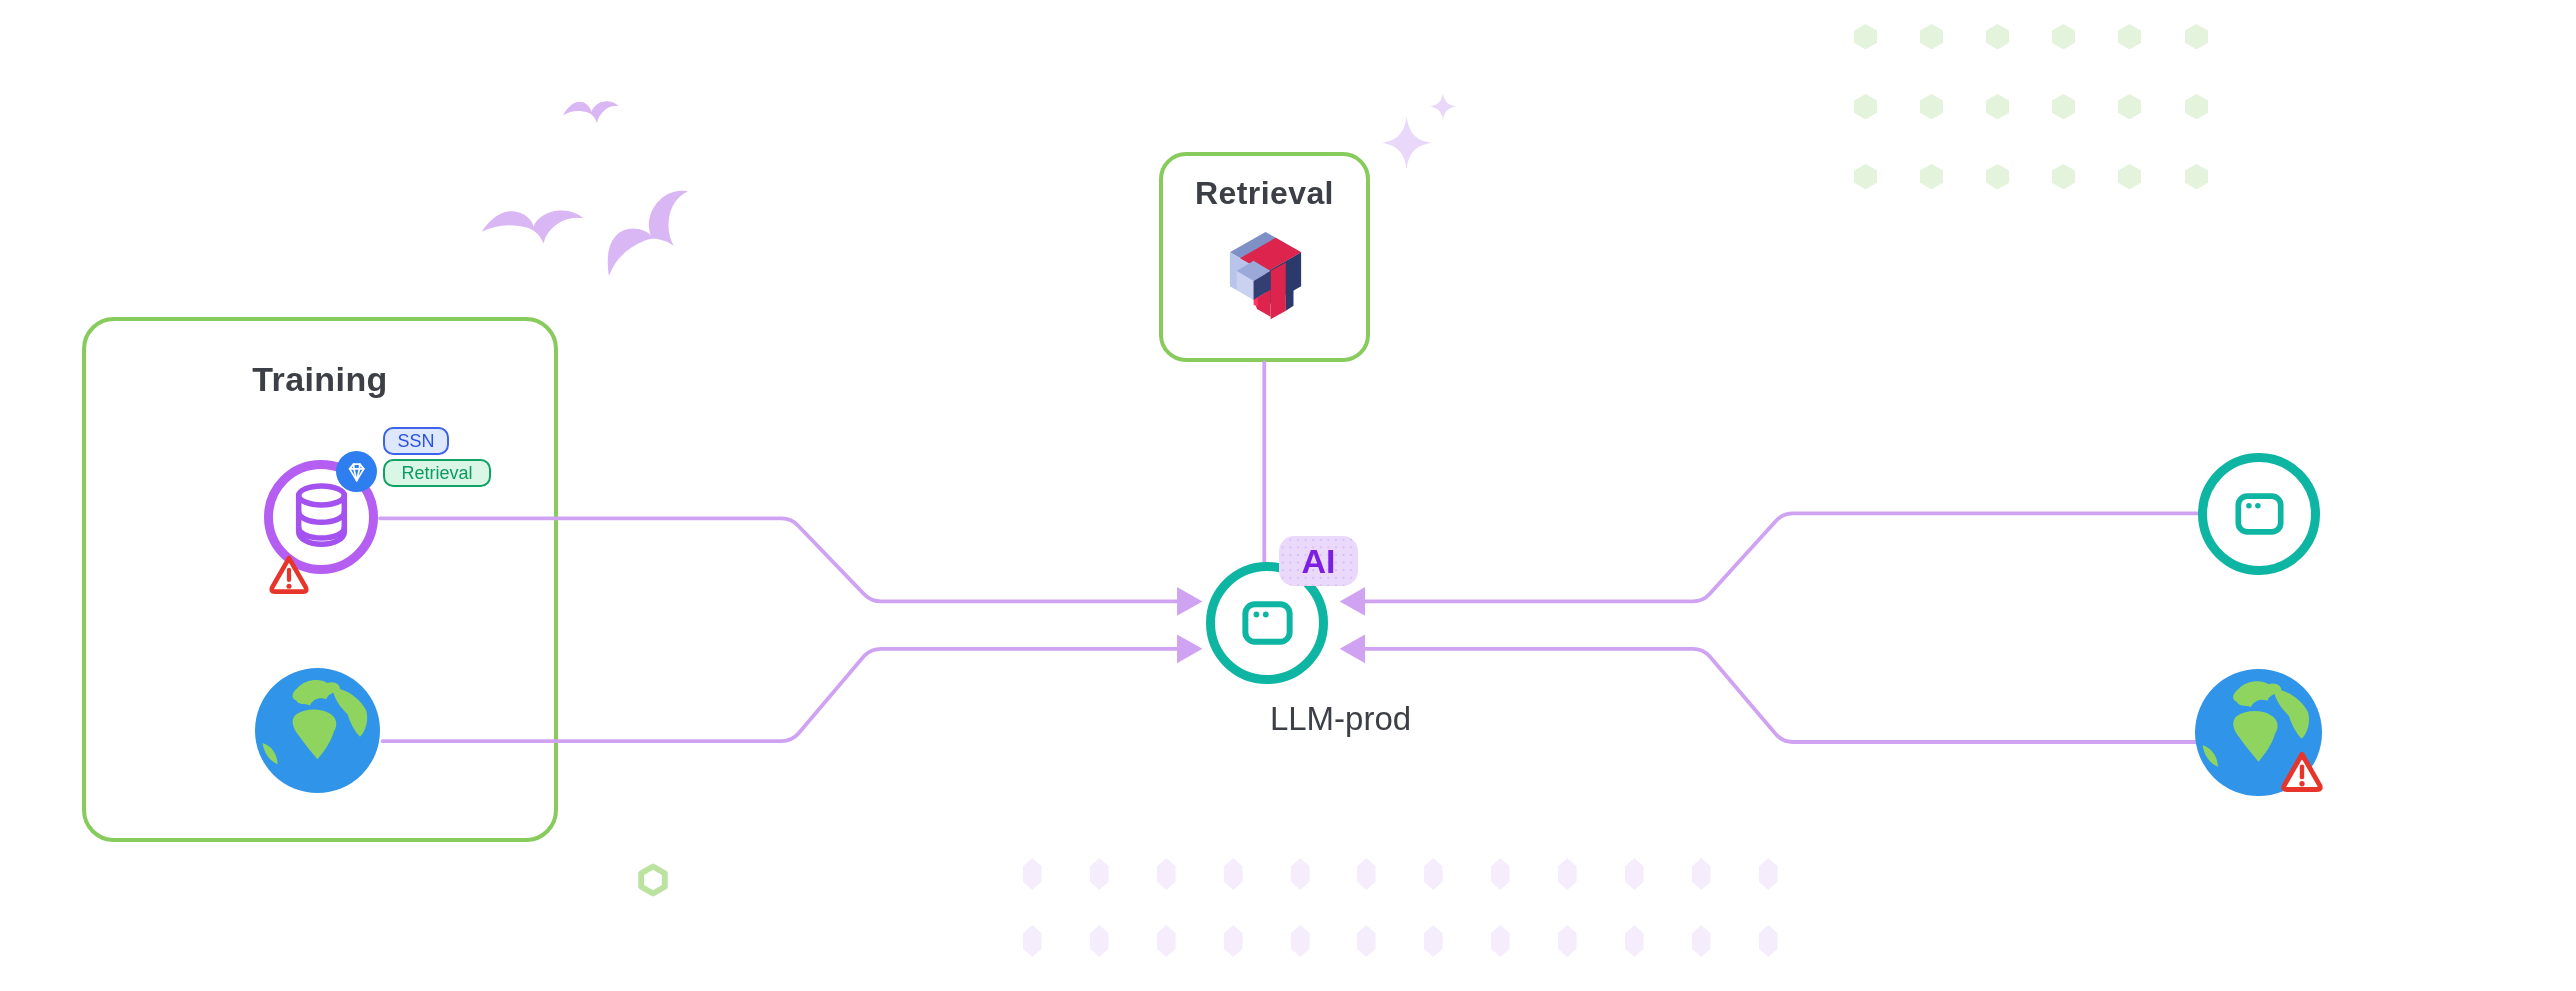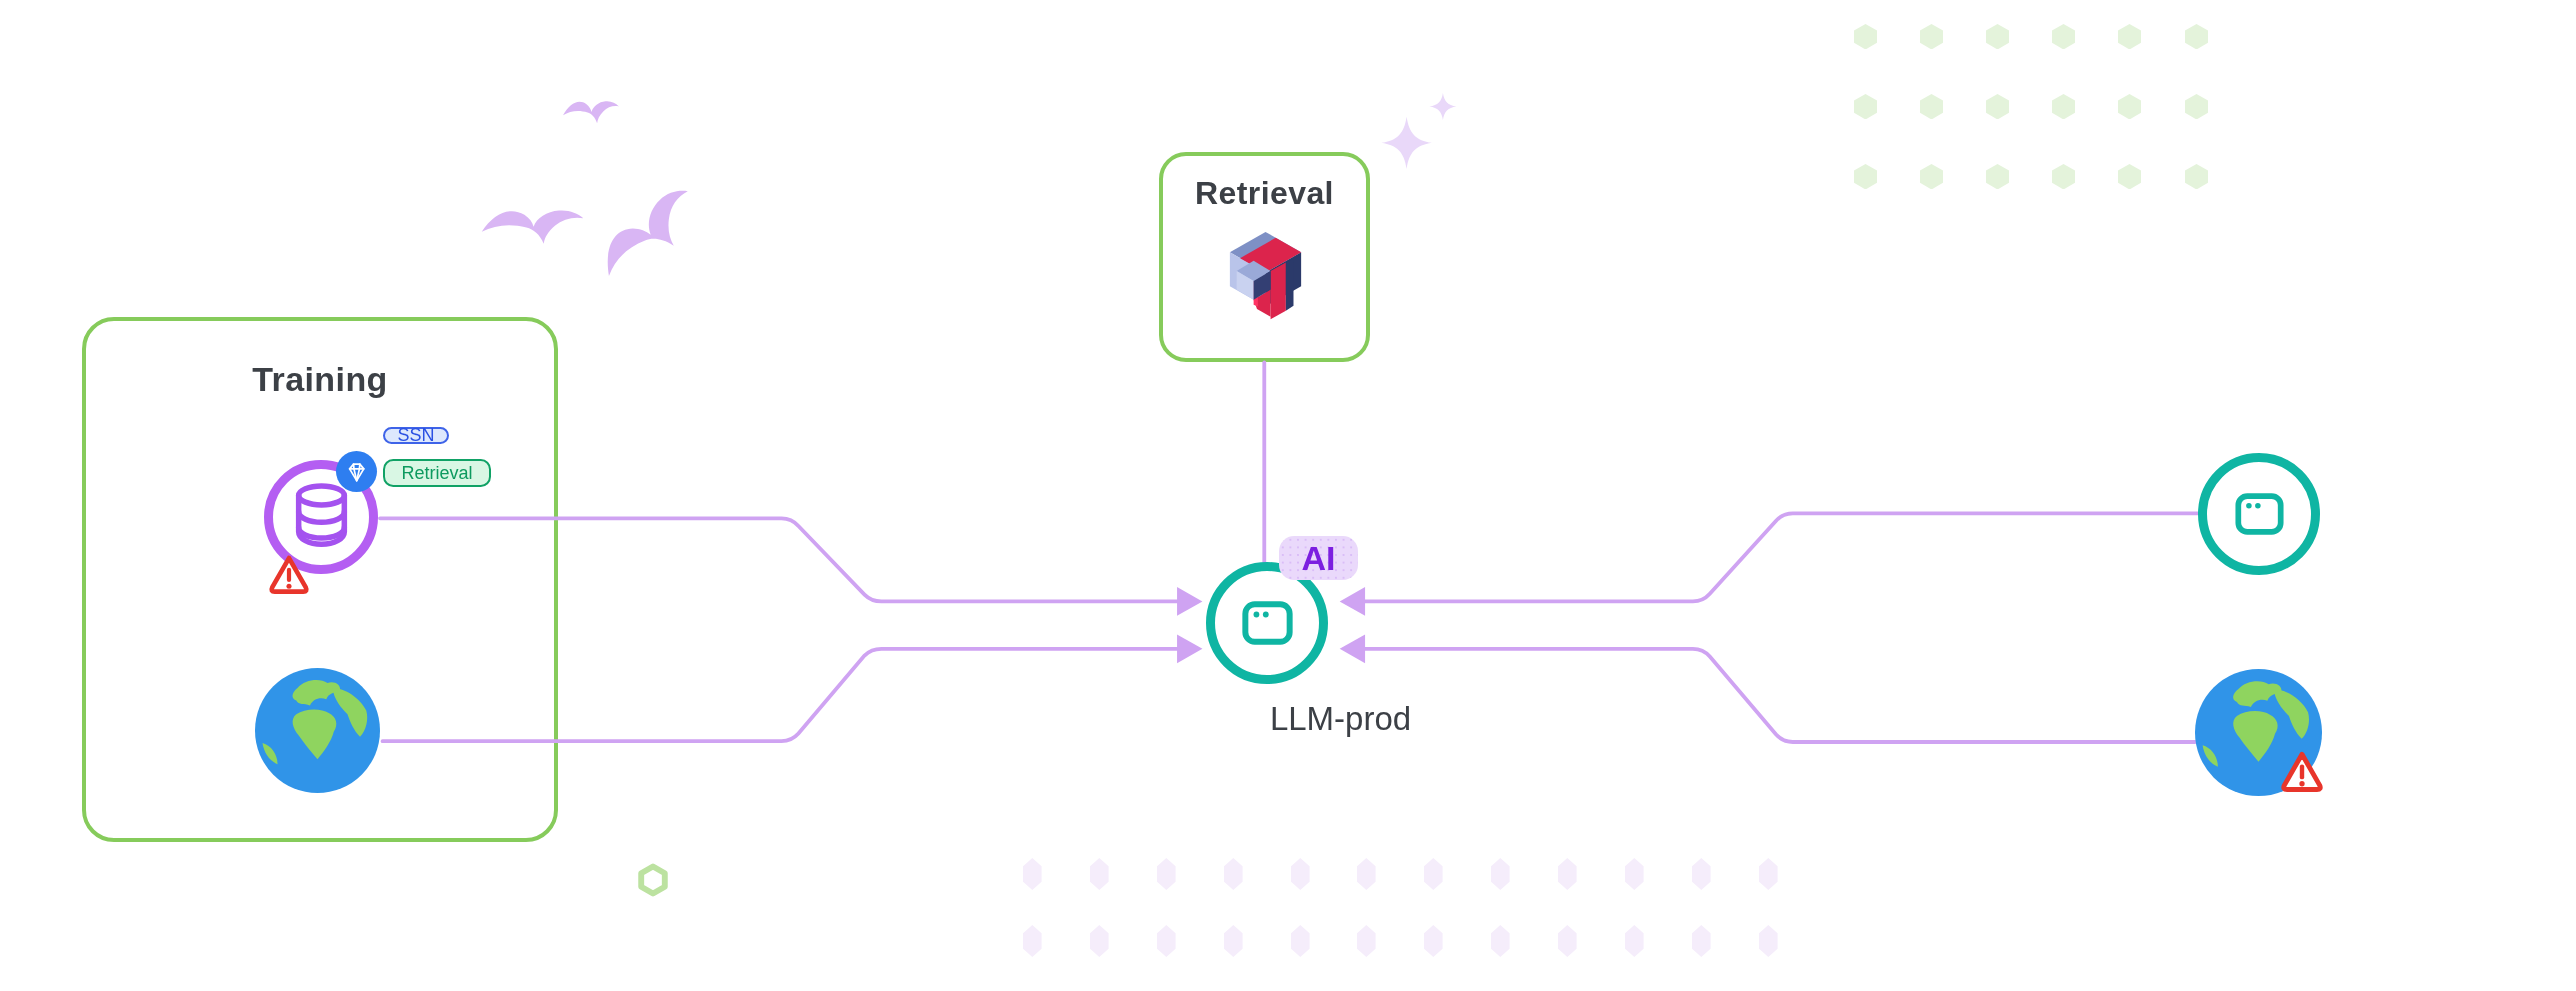--- a/index.html
+++ b/index.html
@@ -178,21 +178,21 @@
       </g>
     </svg>
   </div>
 
   <svg class="abs" style="left:267px;top:553px;" width="44" height="42" viewBox="0 0 52 50">
     <path d="M26 6 L46 41 Q48.5 46 43 46 H9 Q3.5 46 6 41 Z" fill="#ffffff" stroke="var(--red)" stroke-width="5.5" stroke-linejoin="round"></path>
     <line x1="26" y1="20" x2="26" y2="32" stroke="var(--red)" stroke-width="5" stroke-linecap="round"></line>
     <circle cx="26" cy="39.5" r="3" fill="var(--red)"></circle>
   </svg>
 
-  <div class="pill pill-ssn" style="left:383px;top:427px;width:66px;height:17px;">
+  <div class="pill pill-ssn" style="left:383px;top:427px;width:66px;height:28px;">
     <span>SSN</span>
   </div>
   <div class="pill pill-fin" style="left:383px;top:459px;width:108px;height:28px;">
     <span>Retrieval</span>
   </div>
 
   <svg class="abs" style="left:255px;top:668px;" width="125" height="125" viewBox="0 0 100 100">
     <defs>
         <clipPath id="gclip">
           <circle cx="50" cy="50" r="50"></circle>
@@ -224,21 +224,21 @@
   </svg>
 
   <div class="node-circle teal-ring" style="left:1206px;top:562px;width:122px;height:122px;">
     <svg width="53" height="46" viewBox="0 0 62 54">
       <rect x="5" y="5" width="52" height="44" rx="11" fill="none" stroke="var(--teal)" stroke-width="7"></rect>
       <circle cx="18" cy="17" r="3.4" fill="var(--teal)"></circle>
       <circle cx="29" cy="17" r="3.4" fill="var(--teal)"></circle>
     </svg>
   </div>
 
-  <div class="ai-badge" style="left:1279px;top:536px;width:79px;height:44px;">
+  <div class="ai-badge" style="left:1279px;top:536px;width:79px;height:50px;">
     <span>AI</span>
   </div>
 
   <div class="node-label" style="left:1239px;top:700px;width:203px;font-size:33px;">LLM-prod</div>
 
   <div class="node-circle teal-ring" style="left:2198px;top:453px;width:122px;height:122px;">
     <svg width="51" height="44" viewBox="0 0 62 54">
       <rect x="5" y="5" width="52" height="44" rx="11" fill="none" stroke="var(--teal)" stroke-width="7"></rect>
       <circle cx="18" cy="17" r="3.4" fill="var(--teal)"></circle>
       <circle cx="29" cy="17" r="3.4" fill="var(--teal)"></circle>

